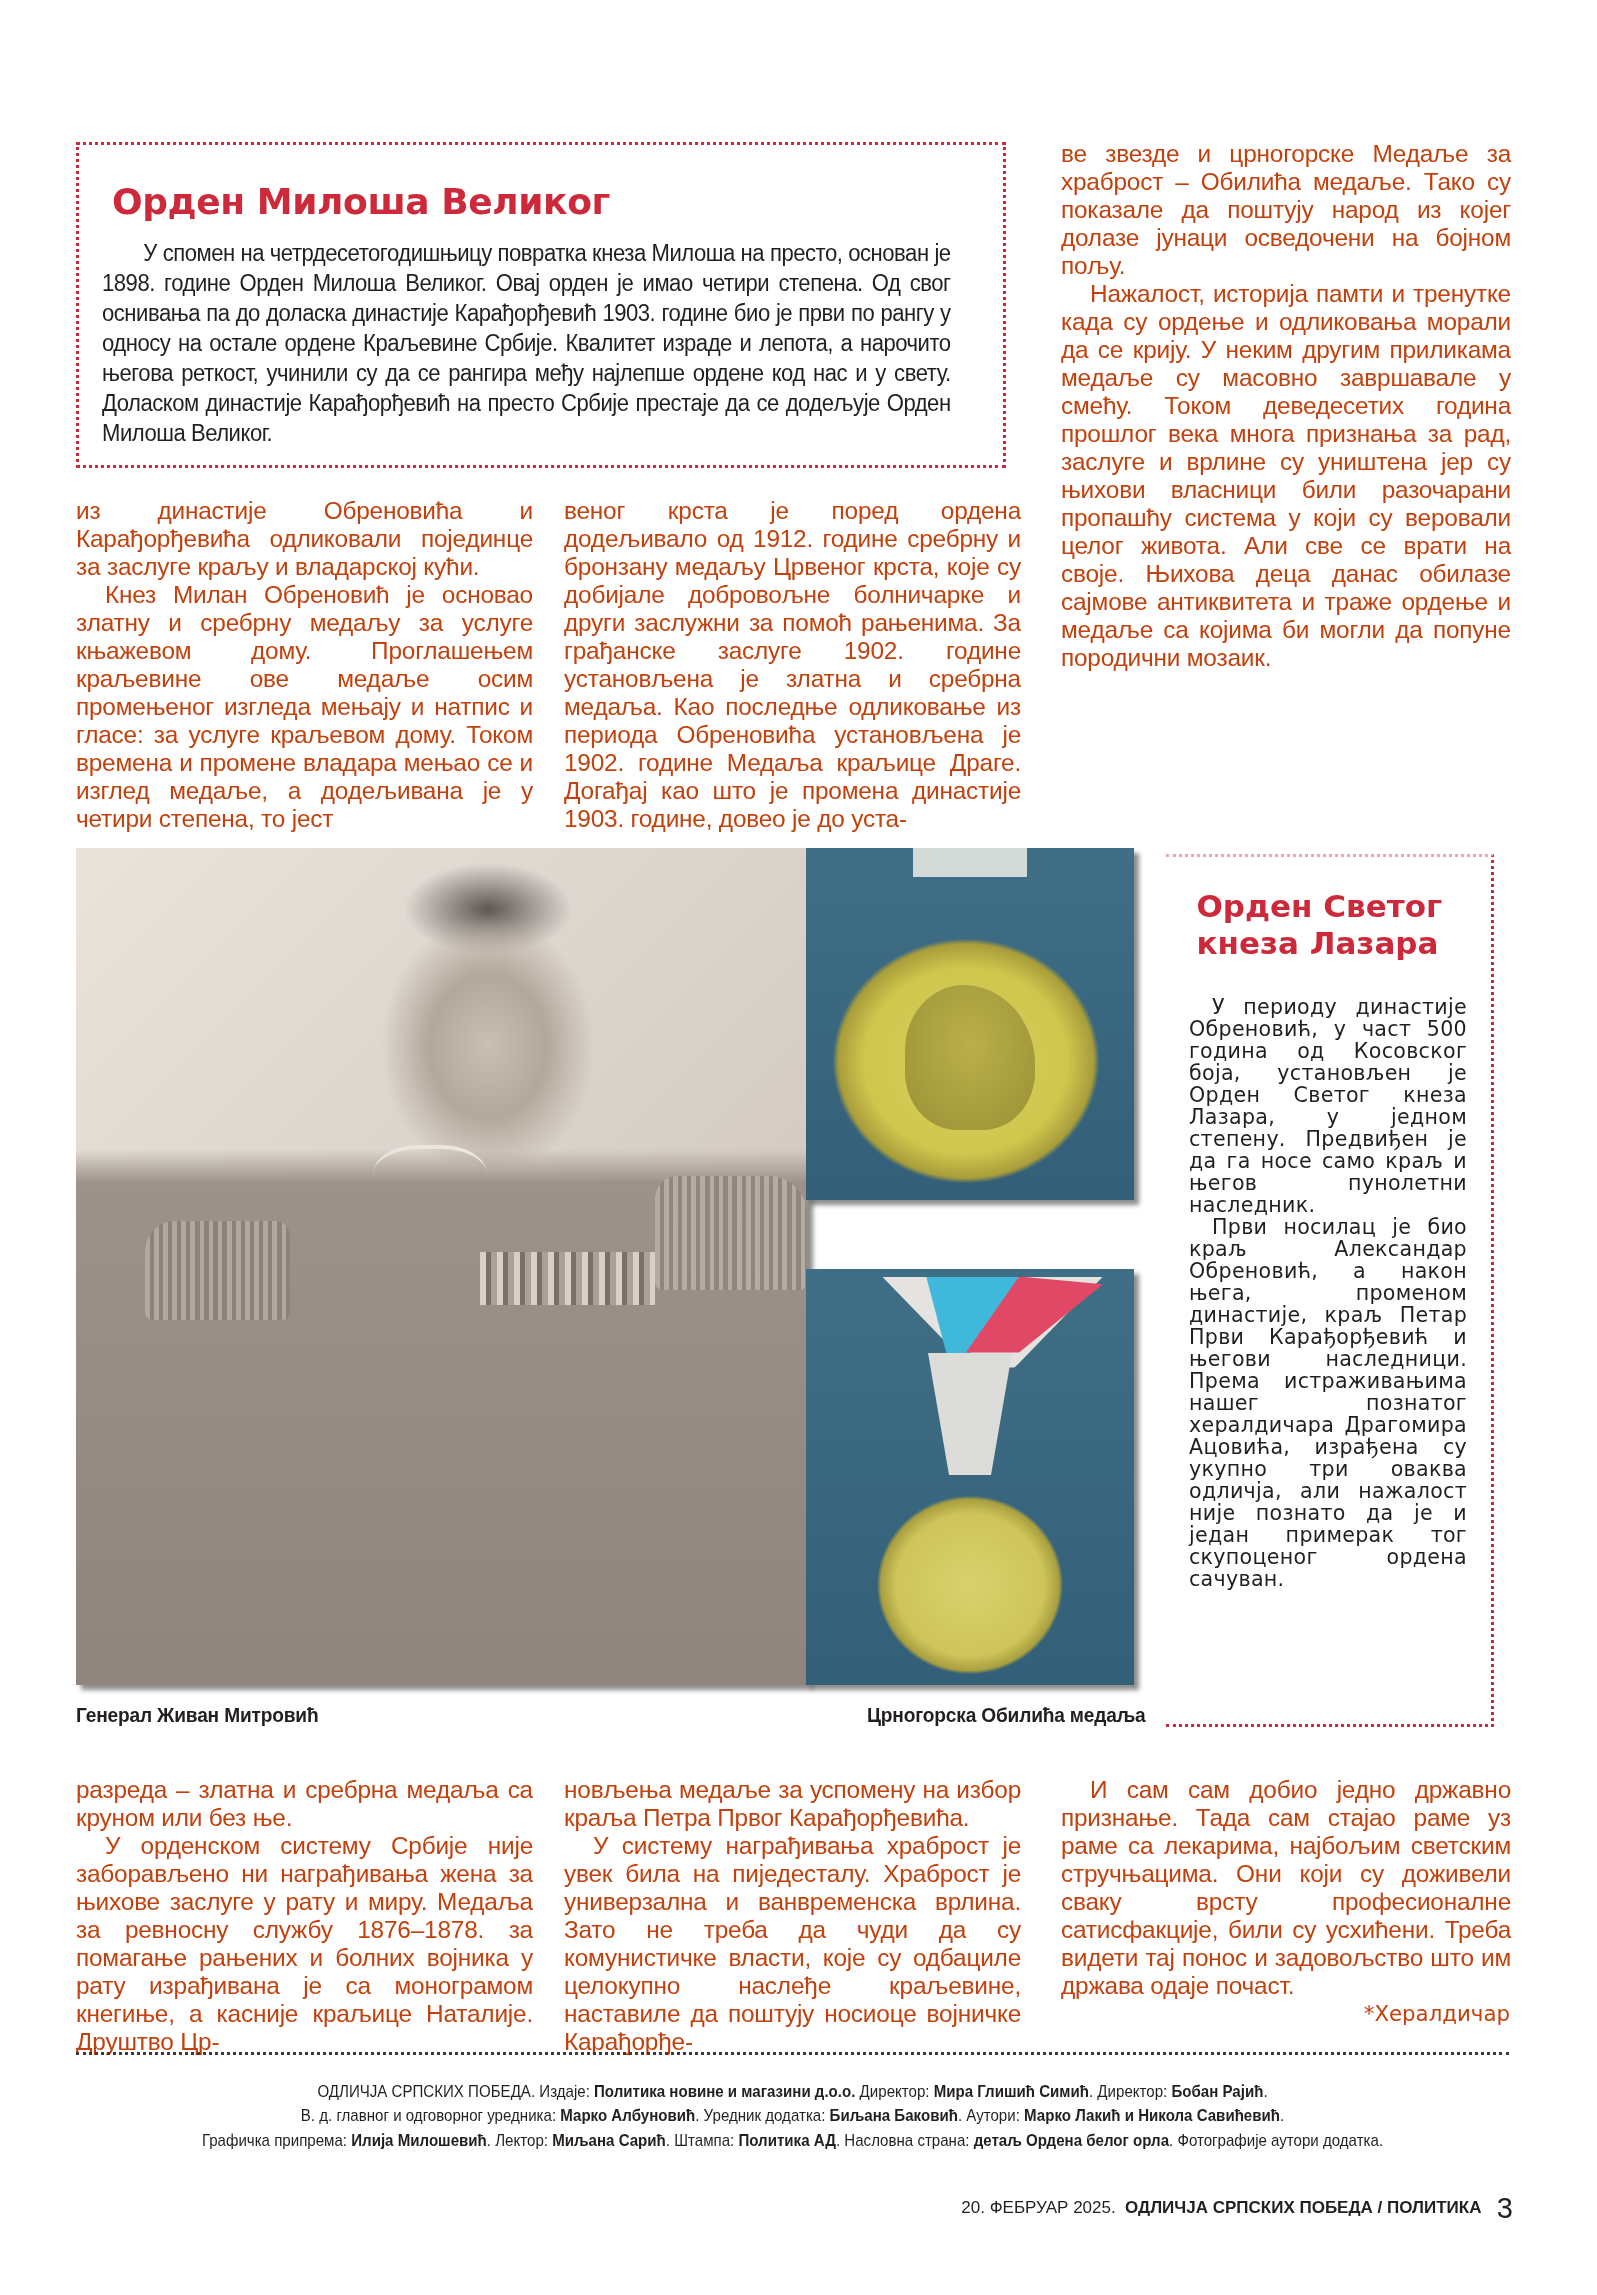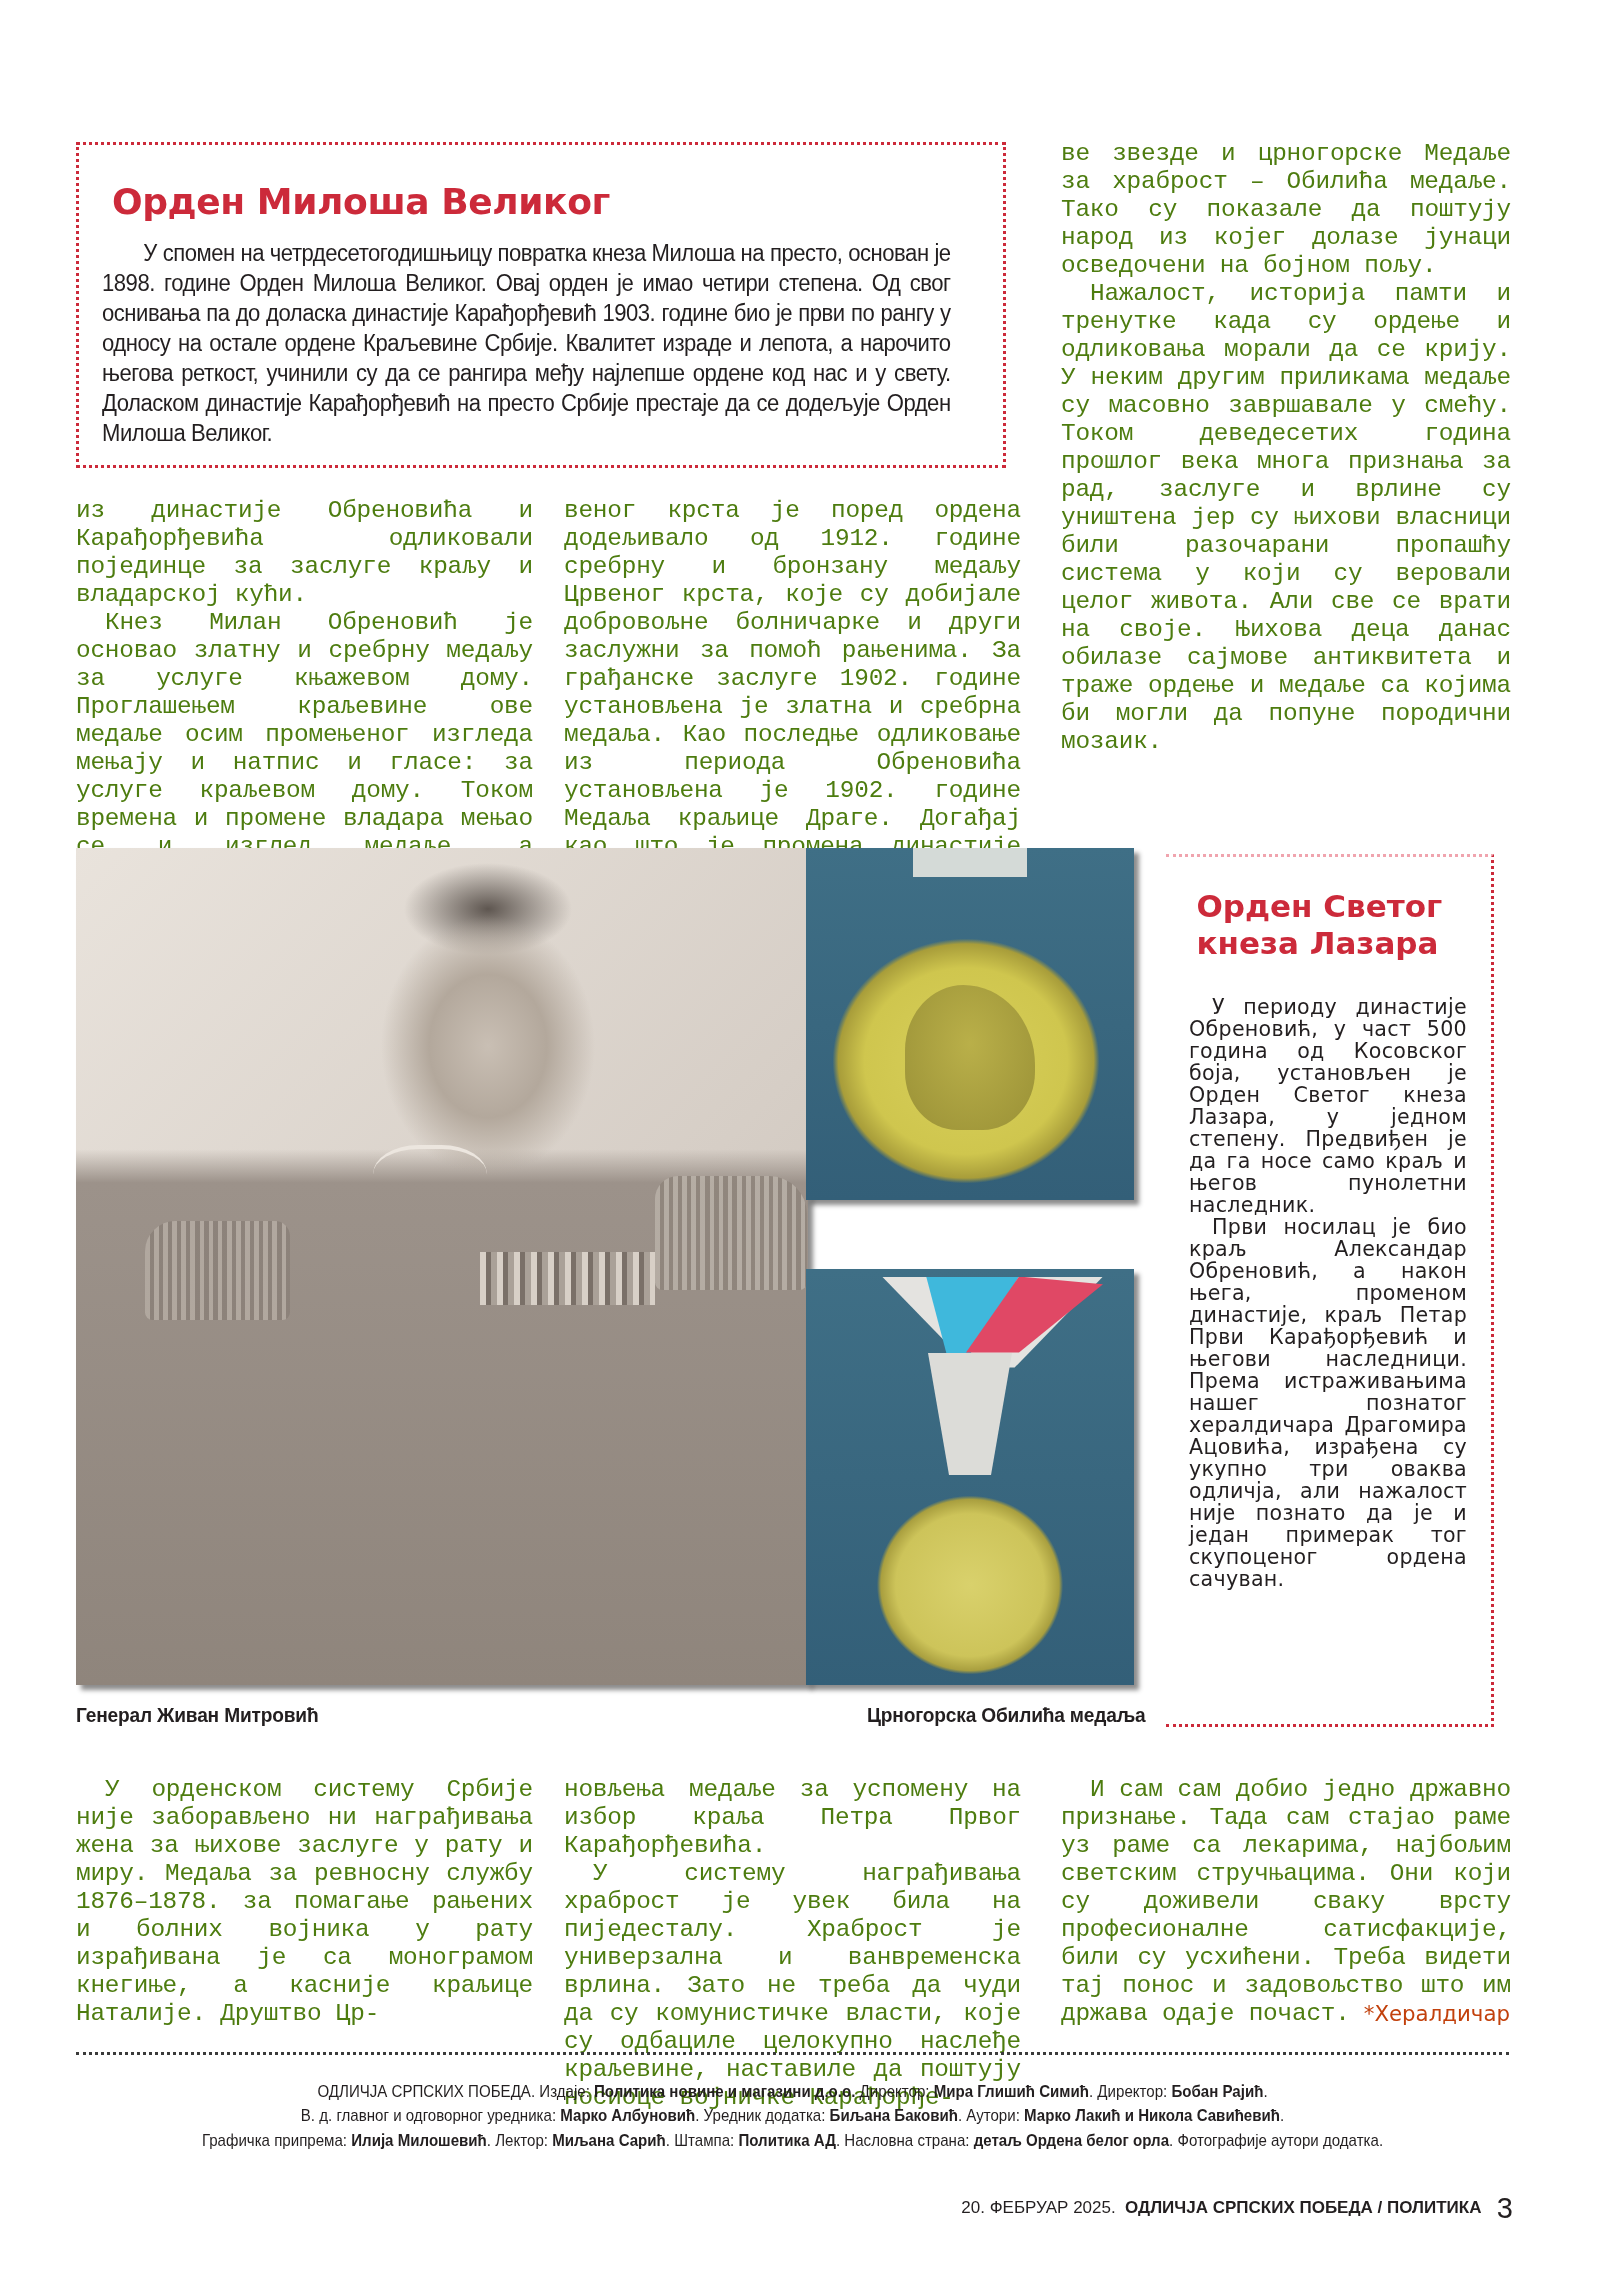--- a/index.html
+++ b/index.html
@@ -13,21 +13,21 @@
   #box-milos .title {
     position: absolute; left: 23px; top: 26px; margin: 10px;
     font-family: "DejaVu Sans", sans-serif; font-weight: bold; font-size: 36px; color: #cc2a3a; letter-spacing: -0.4px;
   }
   #box-milos .body {
     position: absolute; left: 23px; top: 93px; width: 884px; margin: 0;
     font-family: "Liberation Sans", sans-serif; font-size: 23px; line-height: 30px; text-align: justify;
     text-indent: 43px; letter-spacing: -0.5px; transform: scaleX(0.96); transform-origin: left top;
   }
 
-  .col { position: absolute; font-family: Liberation Mono, monospace; font-size: 24.4px; line-height: 28px; text-align: justify; color: #4d7c0f; letter-spacing: -0.2px; }
+  .col { position: absolute; font-family: Liberation Sans, sans-serif; font-size: 24.4px; line-height: 28px; text-align: justify; color: #c2410c; letter-spacing: -0.2px; }
   .col p { margin: 0; text-indent: 29px; }
   .col p.noindent { text-indent: 0; }
 
   #col-a-top { left: 76px; top: 497px; width: 457px; }
   #col-b-top { left: 564px; top: 497px; width: 457px; }
   #col-c-top { left: 1061px; top: 140px; width: 450px; }
 
   #col-a-bot { left: 76px; top: 1776px; width: 457px; }
   #col-b-bot { left: 564px; top: 1776px; width: 457px; }
   #col-c-bot { left: 1061px; top: 1776px; width: 450px; }
@@ -143,20 +143,21 @@
 
 <section id="box-lazar">
   <h2 class="title">Орден Светог кнеза Лазара</h2>
   <div class="body">
     <p>У периоду династије Обреновић, у част 500 година од Косовског боја, установљен је Орден Светог кнеза Лазара, у једном степену. Предвиђен је да га носе само краљ и његов пунолетни наследник.</p>
     <p>Први носилац је био краљ Александар Обреновић, а након њега, променом династије, краљ Петар Први Карађорђевић и његови наследници. Према истраживањима нашег познатог хералдичара Драгомира Ацовића, израђена су укупно три оваква одличја, али нажалост није познато да је и један примерак тог скупоценог ордена сачуван.</p>
   </div>
 </section>
 
 <div id="col-a-bot" class="col">
+    <p class="noindent">разреда – златна и сребрна медаља са круном или без ње.</p>
     <p>У орденском систему Србије није заборављено ни награђивања жена за њихове заслуге у рату и миру. Медаља за ревносну службу 1876–1878. за помагање рањених и болних војника у рату израђивана је са монограмом кнегиње, а касније краљице Наталије. Друштво Цр-</p>
   </div>
 <div id="col-b-bot" class="col">
     <p class="noindent">новљења медаље за успомену на избор краља Петра Првог Карађорђевића.</p>
     <p>У систему награђивања храброст је увек била на пиједесталу. Храброст је универзална и ванвременска врлина. Зато не треба да чуди да су комунистичке власти, које су одбациле целокупно наслеђе краљевине, наставиле да поштују носиоце војничке Карађорђе-</p>
   </div>
 <div id="col-c-bot" class="col">
     <p>И сам сам добио једно државно признање. Тада сам стајао раме уз раме са лекарима, најбољим светским стручњацима. Они који су доживели сваку врсту професионалне сатисфакције, били су усхићени. Треба видети тај понос и задовољство што им држава одаје почаст.</p>
   </div>
 <div id="signature">*Хералдичар</div>

